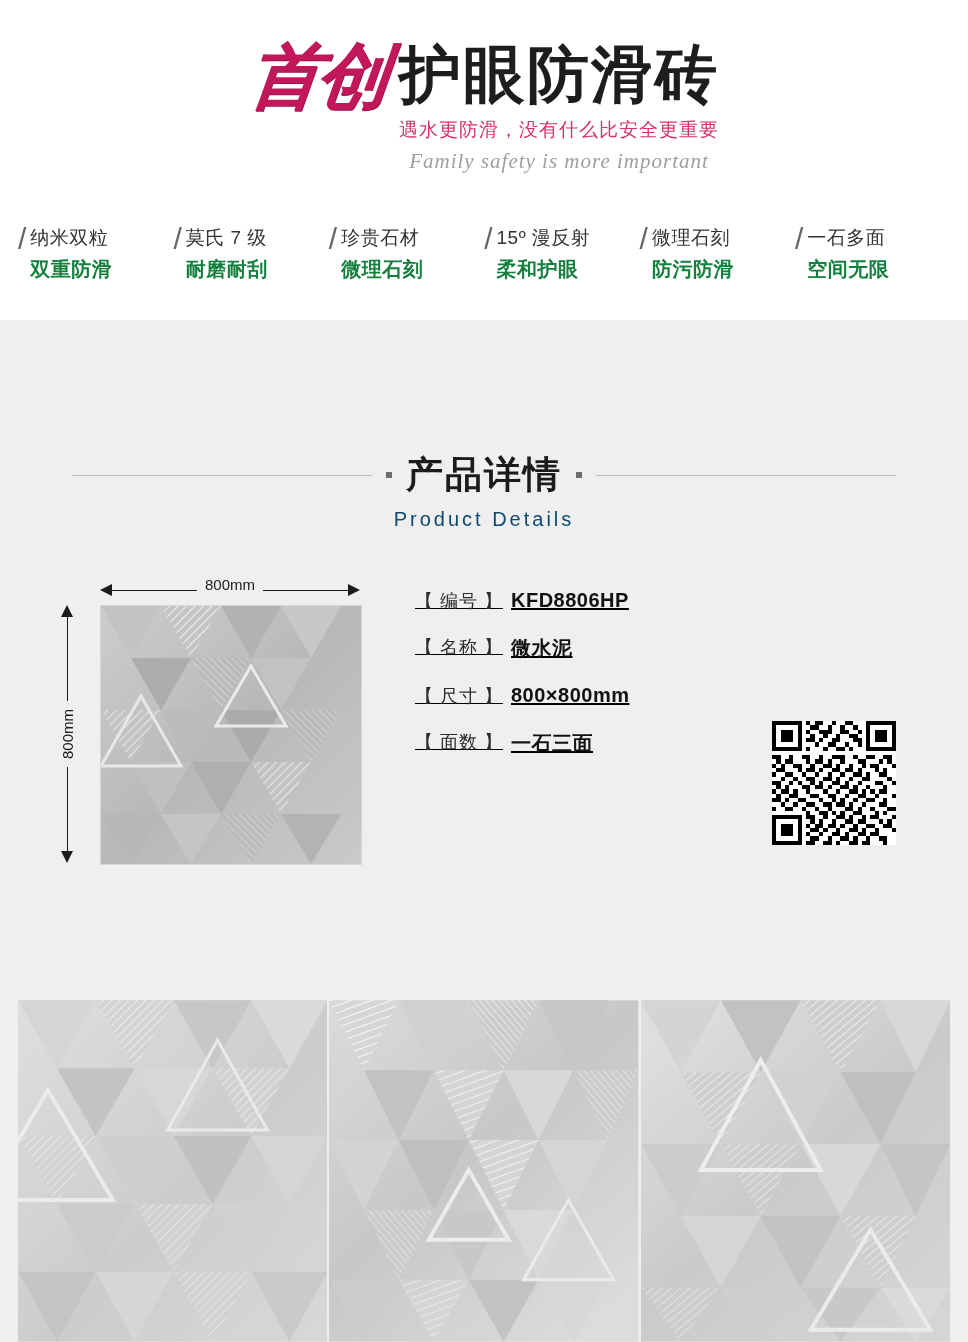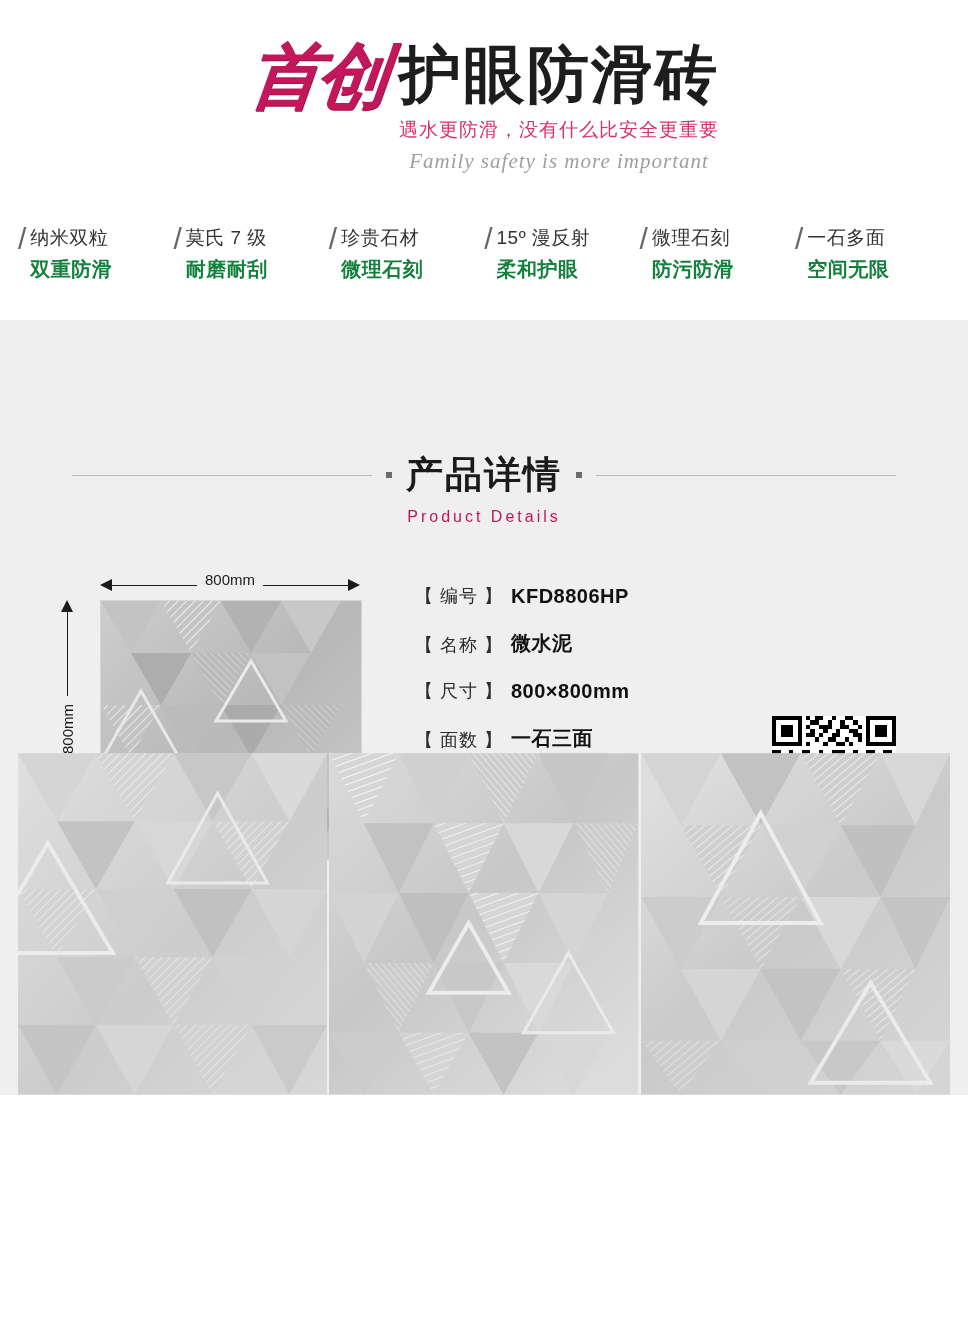--- a/index.html
+++ b/index.html
@@ -109,21 +109,21 @@
     letter-spacing: 0.5px;
     line-height: 1.4;
     margin-top: 4px;
     white-space: nowrap;
   }
 
   
   .body-area {
     position: relative;
     width: 968px;
-    height: 775px;
+    height: 1022px;
     background: #efefef;
   }
 
   
   .section-title {
     text-align: center;
     padding-top: 130px;
     position: relative;
   }
   .title-row {
@@ -143,22 +143,22 @@
     margin: 0 14px;
   }
   .title-cn {
     font-size: 37px;
     font-weight: 700;
     color: #1b1b1b;
     letter-spacing: 2px;
     font-family: "DejaVu Sans", sans-serif;
   }
   .title-en {
-    font-size: 16px;
-    color: #be185d;
+    font-size: 20px;
+    color: #0c4a6e;
     letter-spacing: 3px;
     margin-top: 8px;
   }
 
   
   .detail {
     position: relative;
     margin-top: 50px;
     height: 320px;
     padding-left: 20px;
@@ -247,22 +247,23 @@
     border: 1px solid #d6d6d6;
   }
 
   .specs {
     position: absolute;
     left: 415px;
     top: 8px;
   }
   .spec-row {
     display: flex;
-    align-items: flex-end;
+    align-items: flex-start;
     margin-bottom: 22px;
+    text-decoration: underline;
   }
   .spec-key {
     font-size: 18px;
     color: #2b2b2b;
     width: 96px;
     letter-spacing: 1px;
   }
   .spec-val {
     font-size: 20px;
     color: #111111;

